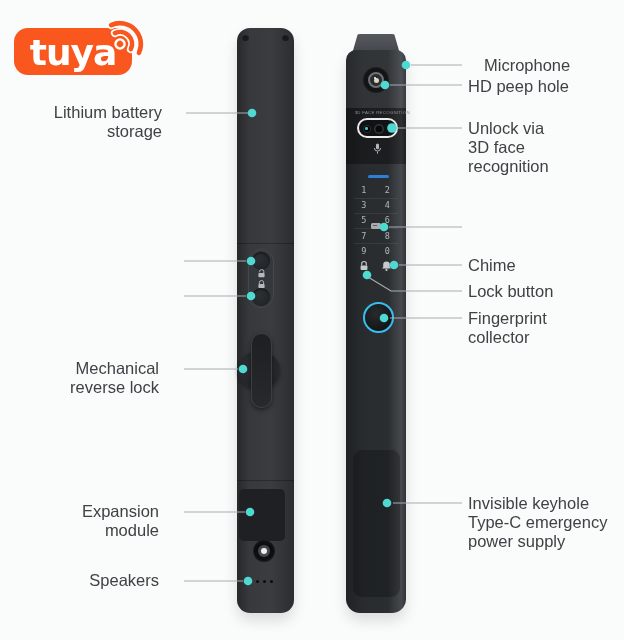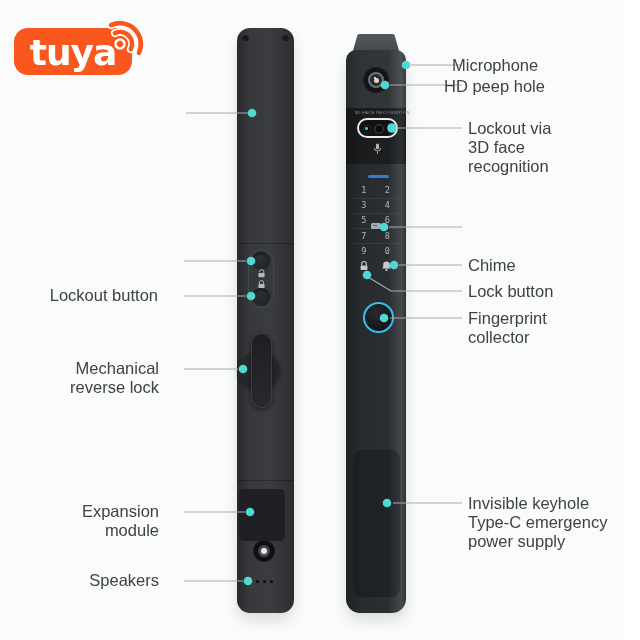--- a/index.html
+++ b/index.html
@@ -273,30 +273,31 @@
       <circle cx="385" cy="85" r="4.3"></circle>
       <circle cx="392" cy="128" r="4.8"></circle>
       <circle cx="384" cy="227" r="4.3"></circle>
       <circle cx="394" cy="265" r="4.3"></circle>
       <circle cx="367" cy="275" r="4.3"></circle>
       <circle cx="384" cy="318" r="4.3"></circle>
       <circle cx="387" cy="503" r="4.3"></circle>
     </g>
   </svg>
 
-  <div class="callout left" style="right:466px; top:286px;">Lockout button</div>
+  <div class="callout left" style="right:462px; top:103px;">Lithium battery
+storage</div>
   <div class="callout left" style="right:465px; top:359px;">Mechanical
 reverse lock</div>
   <div class="callout left" style="right:465px; top:502px;">Expansion
 module</div>
   <div class="callout left" style="right:465px; top:571px;">Speakers</div>
 
-  <div class="callout right" style="left:452px; top:56px;">Microphone</div>
-  <div class="callout right" style="left:444px; top:77px;">HD peep hole</div>
-  <div class="callout right" style="left:468px; top:119px;">Lockout via
+  <div class="callout right" style="left:484px; top:56px;">Microphone</div>
+  <div class="callout right" style="left:468px; top:77px;">HD peep hole</div>
+  <div class="callout right" style="left:468px; top:119px;">Unlock via
 3D face
 recognition</div>
   <div class="callout right" style="left:468px; top:256px;">Chime</div>
   <div class="callout right" style="left:468px; top:282px;">Lock button</div>
   <div class="callout right" style="left:468px; top:309px;">Fingerprint
 collector</div>
   <div class="callout right" style="left:468px; top:494px;">Invisible keyhole
 Type-C emergency
 power supply</div>
 

